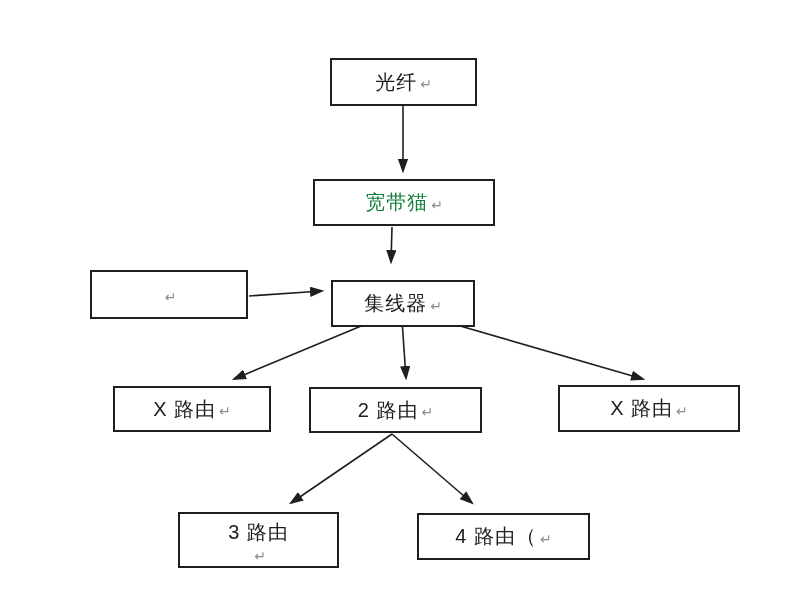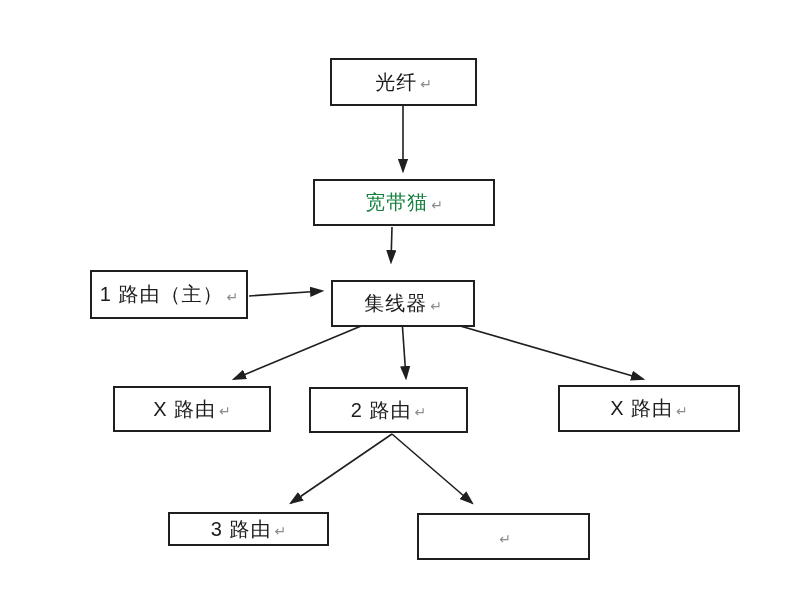--- a/index.html
+++ b/index.html
@@ -70,40 +70,40 @@
   <div id="nodes">
       <div class="node" style="left: 330px; top: 58px; width: 147px; height: 48px; border-color: rgb(31, 31, 31);">
         <span class="label" style="color: rgb(28, 28, 28);">光纤</span>
         <span class="ret" style="color: rgb(140, 140, 140);">↵</span>
       </div>
       <div class="node" style="left: 313px; top: 179px; width: 182px; height: 47px; border-color: rgb(31, 31, 31);">
         <span class="label" style="color: #15803d;">宽带猫</span>
         <span class="ret" style="color: rgb(140, 140, 140);">↵</span>
       </div>
       <div class="node" style="left: 90px; top: 270px; width: 158px; height: 49px; border-color: rgb(31, 31, 31);">
-        <span class="label" style="color: rgb(28, 28, 28);">1 路由（主）</span>
         <span class="ret" style="color: rgb(140, 140, 140);">↵</span>
       </div>
       <div class="node" style="left: 331px; top: 271px; width: 144px; height: 47px; border-color: rgb(31, 31, 31); margin-top: 9px;">
         <span class="label" style="color: rgb(28, 28, 28);">集线器</span>
         <span class="ret" style="color: rgb(140, 140, 140);">↵</span>
       </div>
       <div class="node" style="left: 113px; top: 386px; width: 158px; height: 46px; border-color: rgb(31, 31, 31);">
         <span class="label" style="color: rgb(28, 28, 28);">X 路由</span>
         <span class="ret" style="color: rgb(140, 140, 140);">↵</span>
       </div>
-      <div class="node" style="left: 309px; top: 387px; width: 159px; height: 46px; border-color: rgb(31, 31, 31);">
+      <div class="node" style="left: 309px; top: 387px; width: 173px; height: 46px; border-color: rgb(31, 31, 31);">
         <span class="label" style="color: rgb(28, 28, 28);">2 路由</span>
         <span class="ret" style="color: rgb(140, 140, 140);">↵</span>
       </div>
       <div class="node" style="left: 558px; top: 385px; width: 182px; height: 47px; border-color: rgb(31, 31, 31);">
         <span class="label" style="color: rgb(28, 28, 28);">X 路由</span>
         <span class="ret" style="color: rgb(140, 140, 140);">↵</span>
       </div>
-      <div class="node" style="left: 168px; top: 512px; width: 161px; height: 34px; border-color: rgb(31, 31, 31);">
+      <div class="node" style="left: 178px; top: 512px; width: 161px; height: 56px; border-color: rgb(31, 31, 31); flex-direction: column;">
         <span class="label" style="color: rgb(28, 28, 28);">3 路由</span>
         <span class="ret" style="color: rgb(140, 140, 140);">↵</span>
       </div>
       <div class="node" style="left: 417px; top: 513px; width: 173px; height: 47px; border-color: rgb(31, 31, 31);">
+        <span class="label" style="color: rgb(28, 28, 28);">4 路由（</span>
         <span class="ret" style="color: rgb(140, 140, 140);">↵</span>
       </div>
     </div>
 </div>
 
 </body></html>

